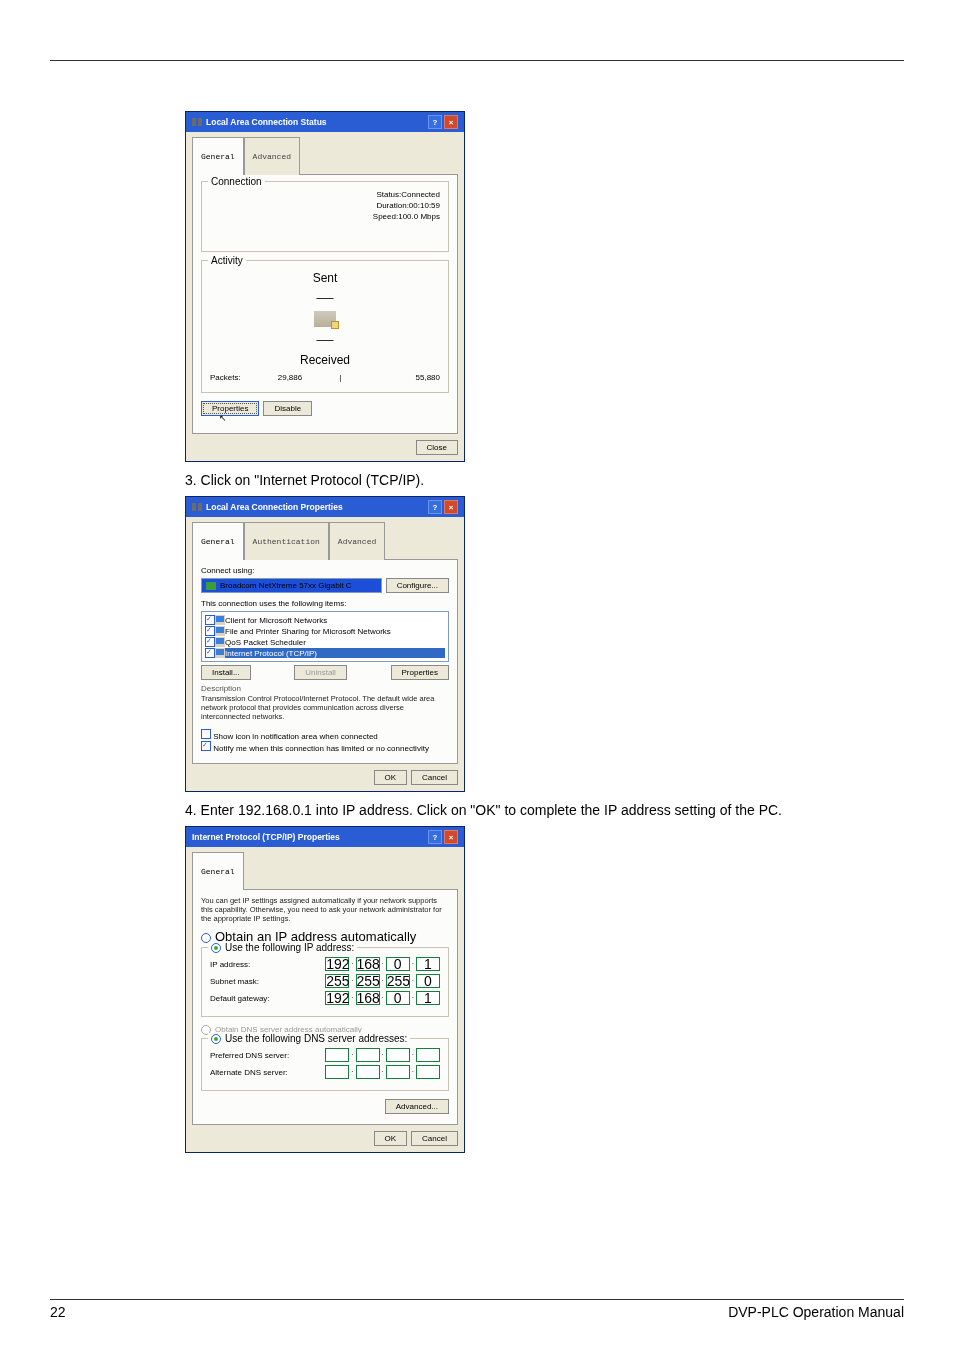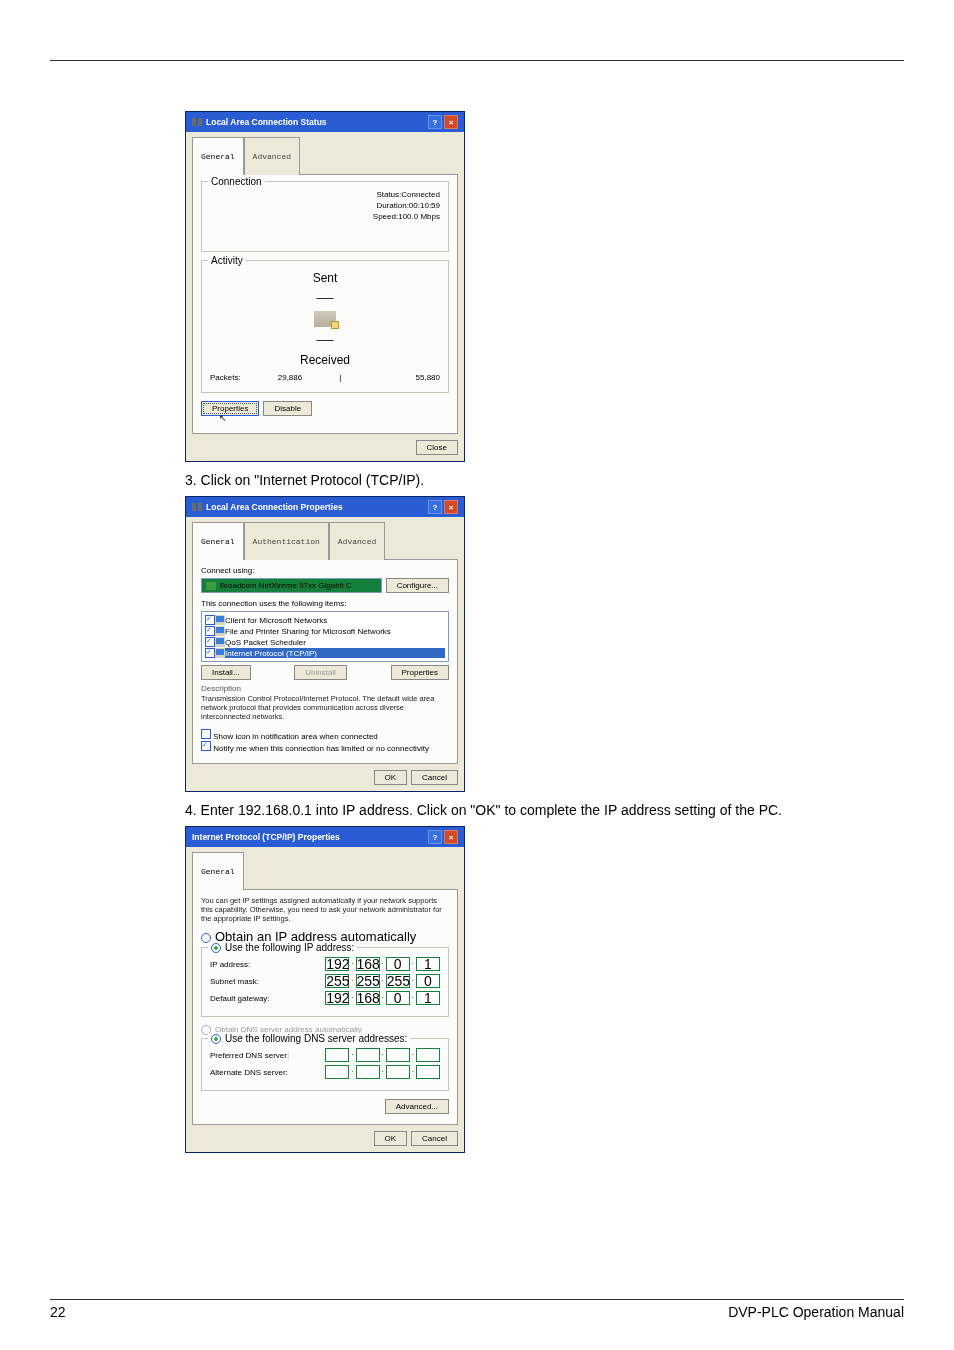--- a/index.html
+++ b/index.html
@@ -125,21 +125,21 @@
   font-size: 8px;
   padding: 2px 10px;
   background: #ece9d8;
   border: 1px solid #888;
 }
 .btn.focus { border: 1px solid #2a5dd4; outline:1px dotted #555; outline-offset:-3px; }
 .btn-row { display:flex; gap:4px; }
 .right { display:flex; justify-content:flex-end; margin-top:6px; }
 .adapter-box {
   border:1px solid #7f9db9;
-  background:#15803d;
+  background:#1d4ed8;
   padding:2px 4px;
   display:flex;
   align-items:center;
   gap:4px;
   flex:1;
 }
 .list-box {
   border:1px solid #7f9db9;
   background:#fff;
   padding:2px 3px;

